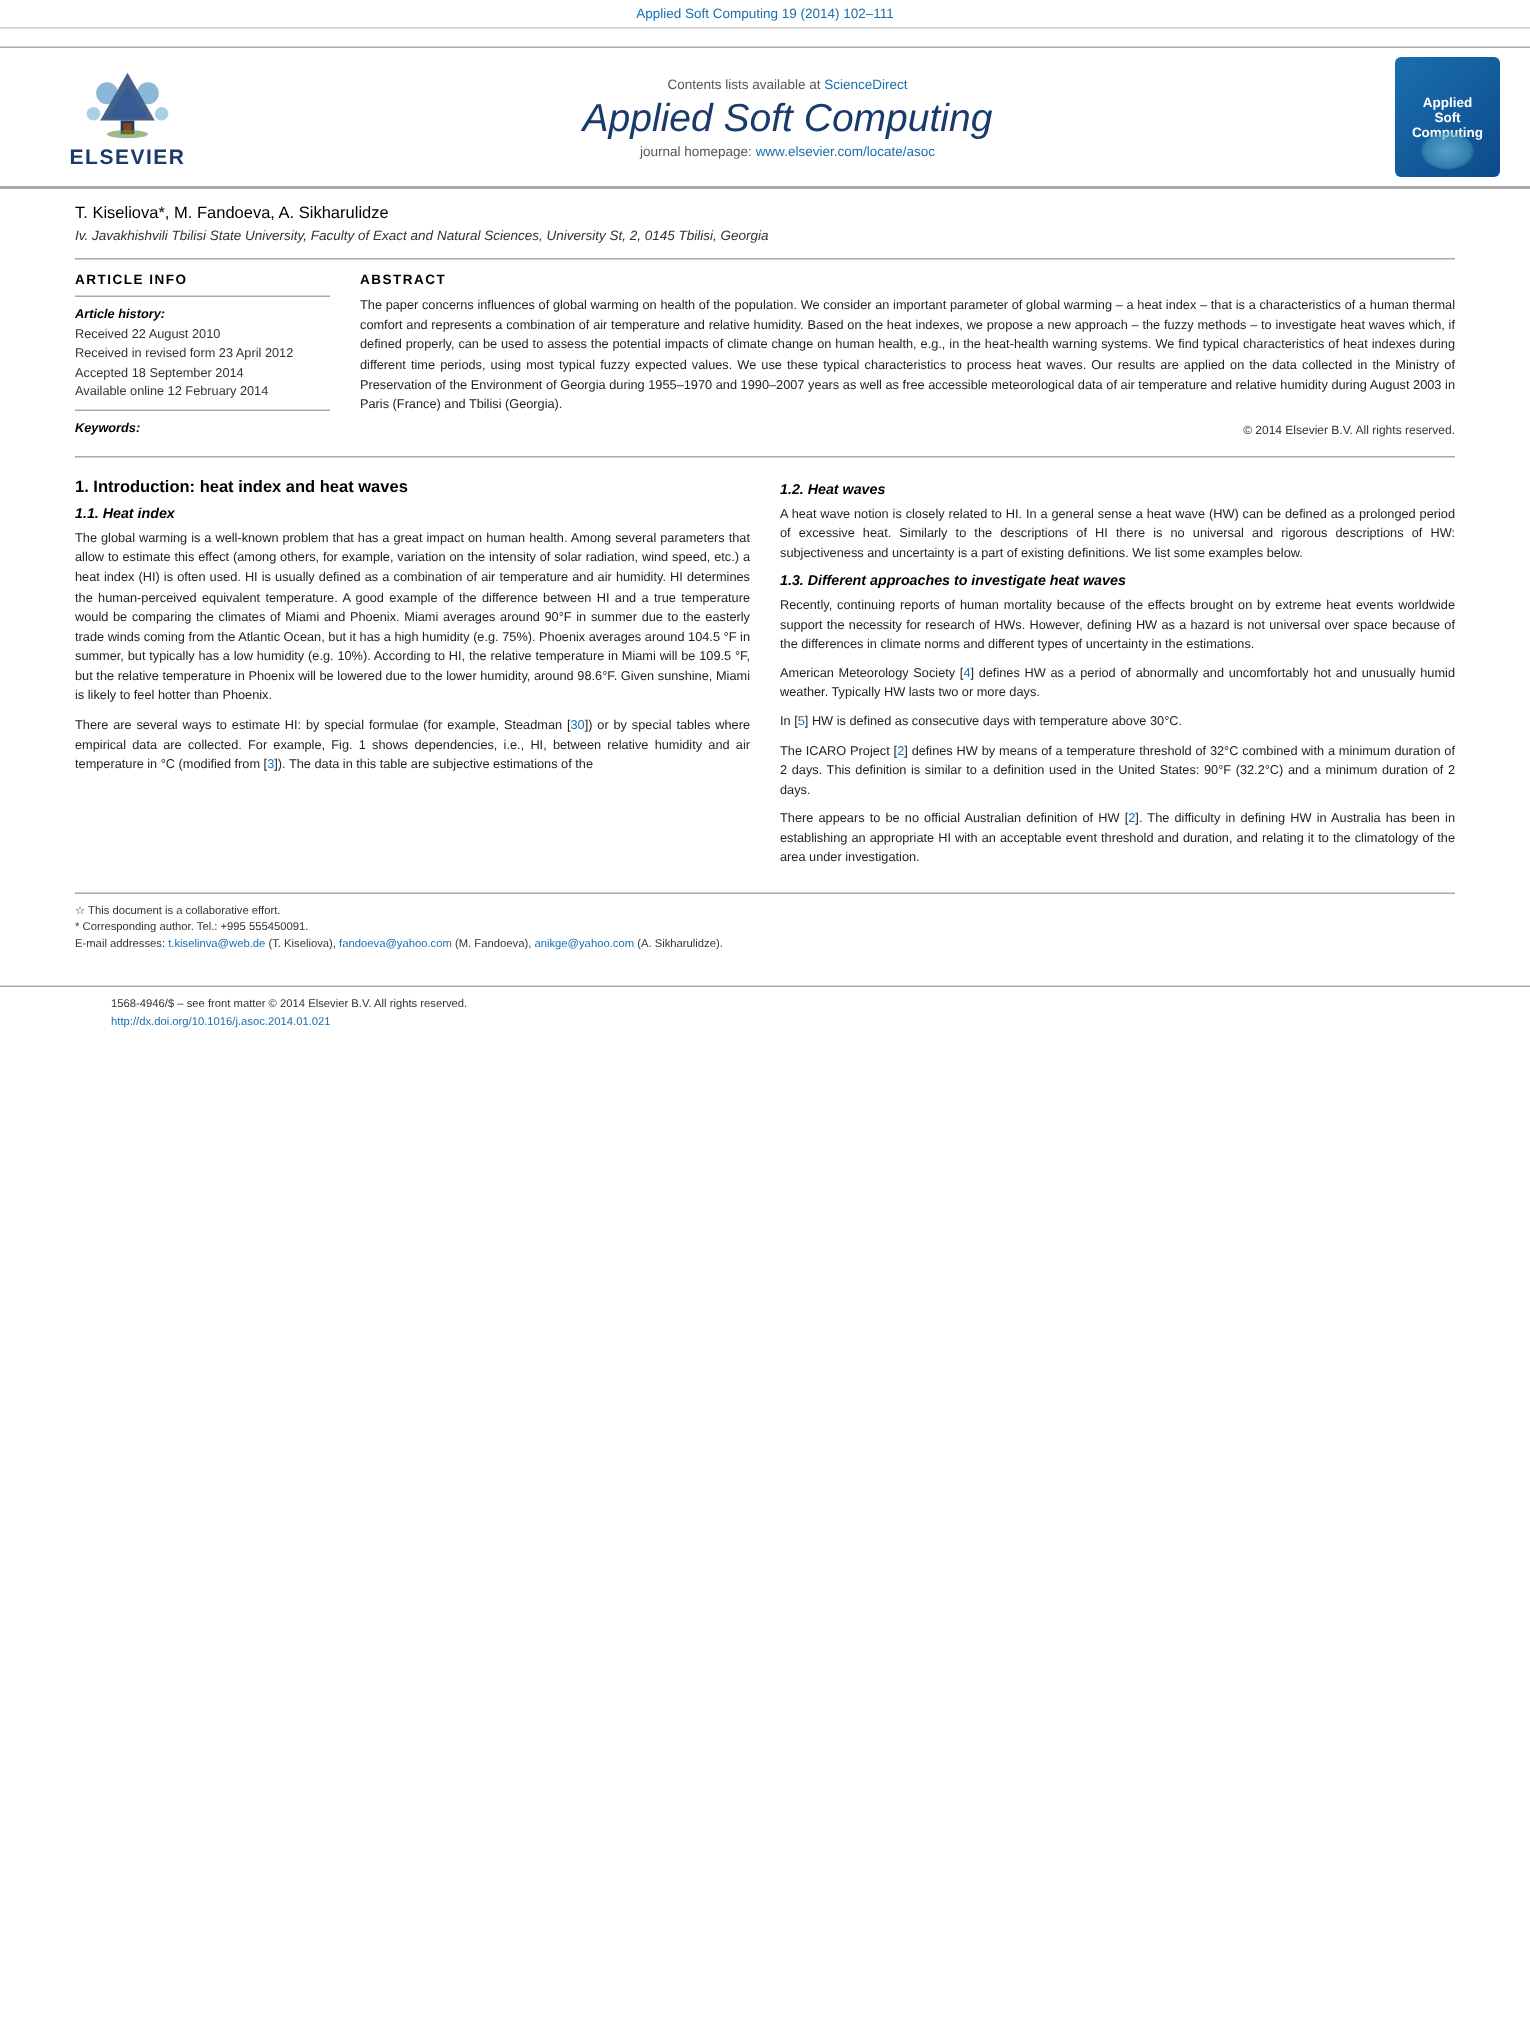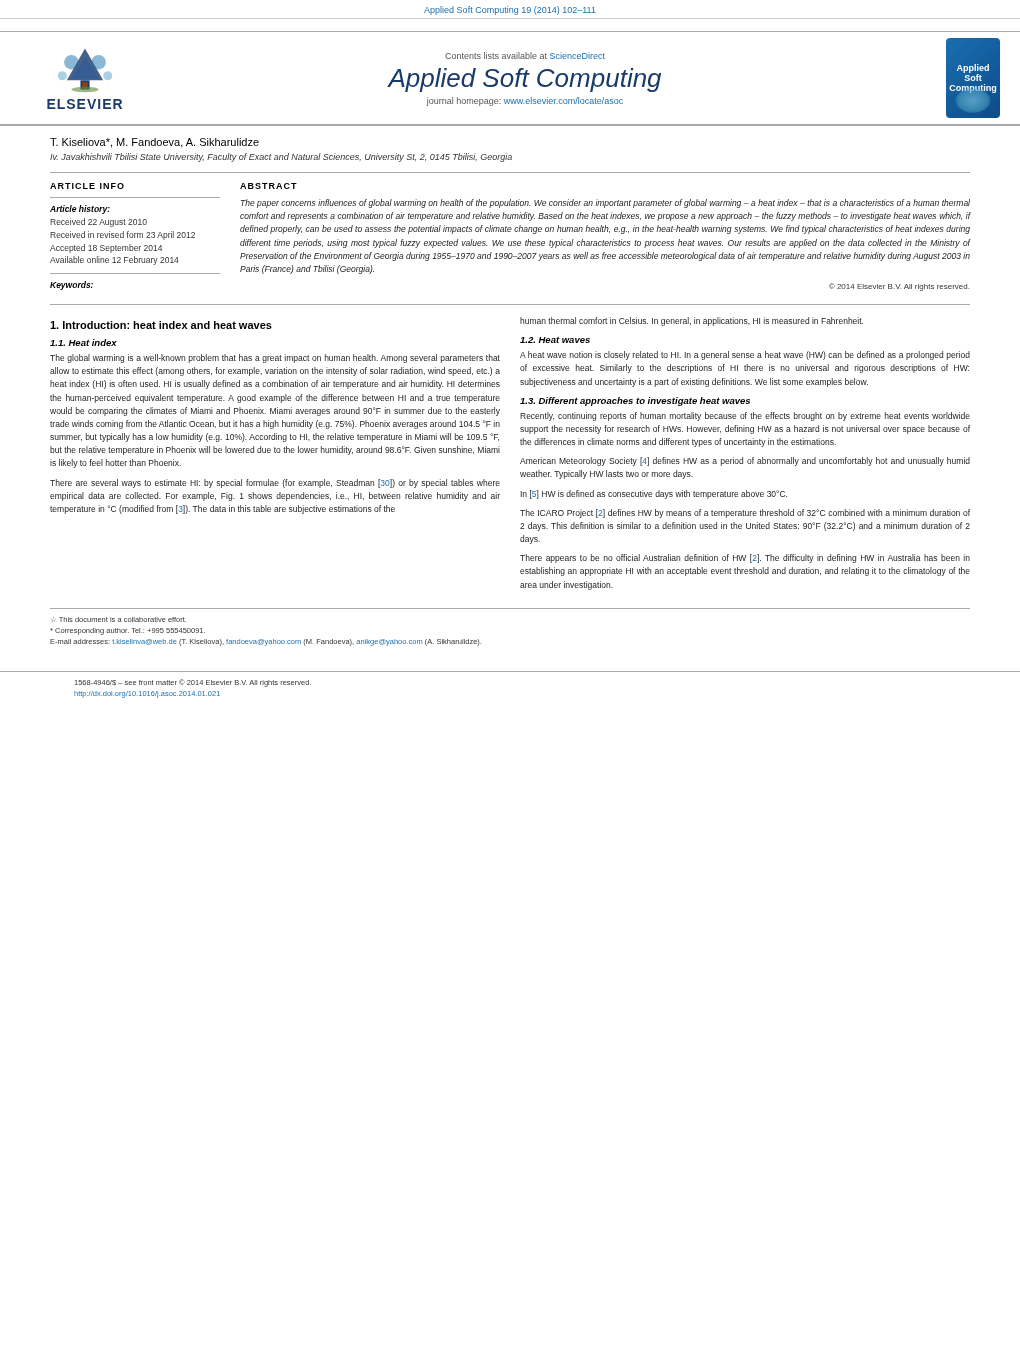--- a/index.html
+++ b/index.html
@@ -88,21 +88,21 @@
       color: #1a6faf;
       text-decoration: none;
     }
     .header-right {
       width: 100px;
       flex-shrink: 0;
       display: flex;
       justify-content: flex-end;
     }
     .journal-badge {
-      width: 54px;
+      width: 70px;
       height: 80px;
       background: linear-gradient(135deg, #1a6faf, #0d4a8a);
       border-radius: 4px;
       display: flex;
       flex-direction: column;
       align-items: center;
       justify-content: center;
       color: white;
       font-family: Arial, sans-serif;
       font-size: 8px;
@@ -227,21 +227,20 @@
     .abstract-title {
       font-size: 9px;
       font-weight: bold;
       letter-spacing: 1px;
       margin-bottom: 6px;
     }
     .abstract-text {
       line-height: 1.55;
       color: #222;
       text-align: justify;
-      font-style: italic;
     }
     .copyright {
       text-align: right;
       font-size: 8px;
       color: #333;
       margin-top: 6px;
     }
 
     
     .divider {
@@ -403,21 +402,20 @@
     <div class="body-col">
       <div class="section-heading">1.  Introduction: heat index and heat waves</div>
       <div class="subsection-heading">1.1.  Heat index</div>
       <p class="body-para">The global warming is a well-known problem that has a great impact on human health. Among several parameters that allow to estimate this effect (among others, for example, variation on the intensity of solar radiation, wind speed, etc.) a heat index (HI) is often used. HI is usually defined as a combination of air temperature and air humidity. HI determines the human-perceived equivalent temperature. A good example of the difference between HI and a true temperature would be comparing the climates of Miami and Phoenix. Miami averages around 90°F in summer due to the easterly trade winds coming from the Atlantic Ocean, but it has a high humidity (e.g. 75%). Phoenix averages around 104.5 °F in summer, but typically has a low humidity (e.g. 10%). According to HI, the relative temperature in Miami will be 109.5 °F, but the relative temperature in Phoenix will be lowered due to the lower humidity, around 98.6°F. Given sunshine, Miami is likely to feel hotter than Phoenix.</p>
       <p class="body-para">
         There are several ways to estimate HI: by special formulae (for example, Steadman [<a href="#">30</a>]) or by special tables where empirical data are collected. For example, Fig. 1 shows dependencies, i.e., HI, between relative humidity and air temperature in °C (modified from [<a href="#">3</a>]). The data in this table are subjective estimations of the
       </p>
     </div>
 
     <div class="body-col">
-      <p class="body-para">human thermal comfort in Celsius. In general, in applications, HI is measured in Fahrenheit.</p>
       <div class="subsection-heading">1.2.  Heat waves</div>
       <p class="body-para">A heat wave notion is closely related to HI. In a general sense a heat wave (HW) can be defined as a prolonged period of excessive heat. Similarly to the descriptions of HI there is no universal and rigorous descriptions of HW: subjectiveness and uncertainty is a part of existing definitions. We list some examples below.</p>
       <div class="subsection-heading">1.3.  Different approaches to investigate heat waves</div>
       <p class="body-para">Recently, continuing reports of human mortality because of the effects brought on by extreme heat events worldwide support the necessity for research of HWs. However, defining HW as a hazard is not universal over space because of the differences in climate norms and different types of uncertainty in the estimations.</p>
       <p class="body-para">
         American Meteorology Society [<a href="#">4</a>] defines HW as a period of abnormally and uncomfortably hot and unusually humid weather. Typically HW lasts two or more days.
       </p>
       <p class="body-para">
         In [<a href="#">5</a>] HW is defined as consecutive days with temperature above 30°C.
       </p>

